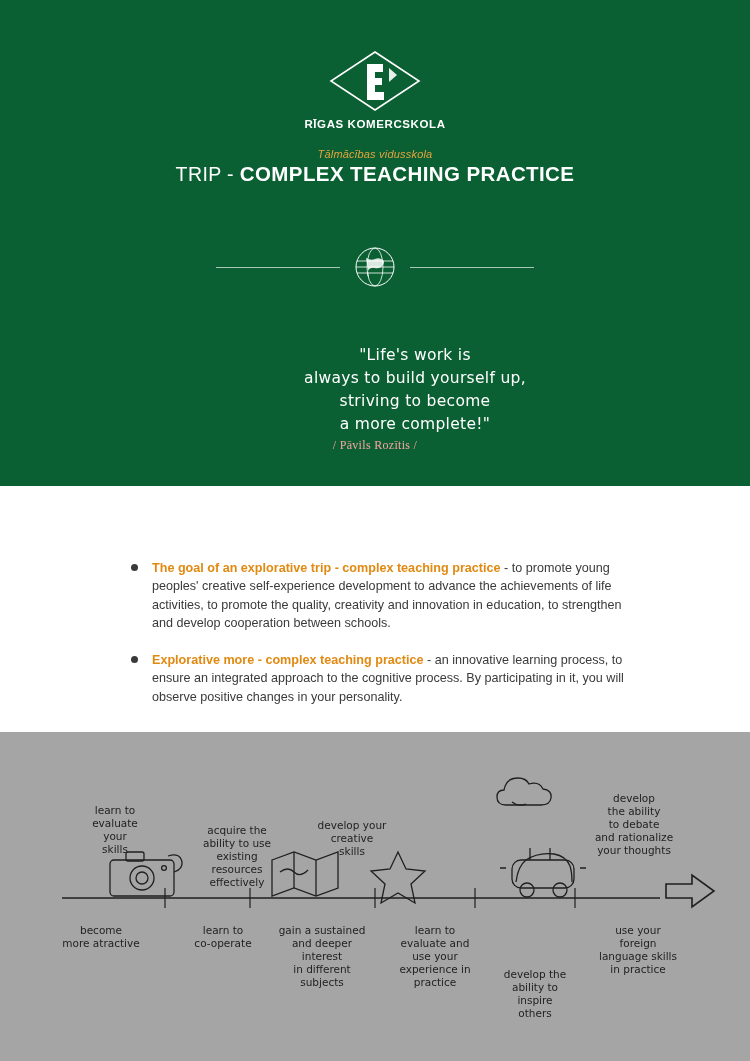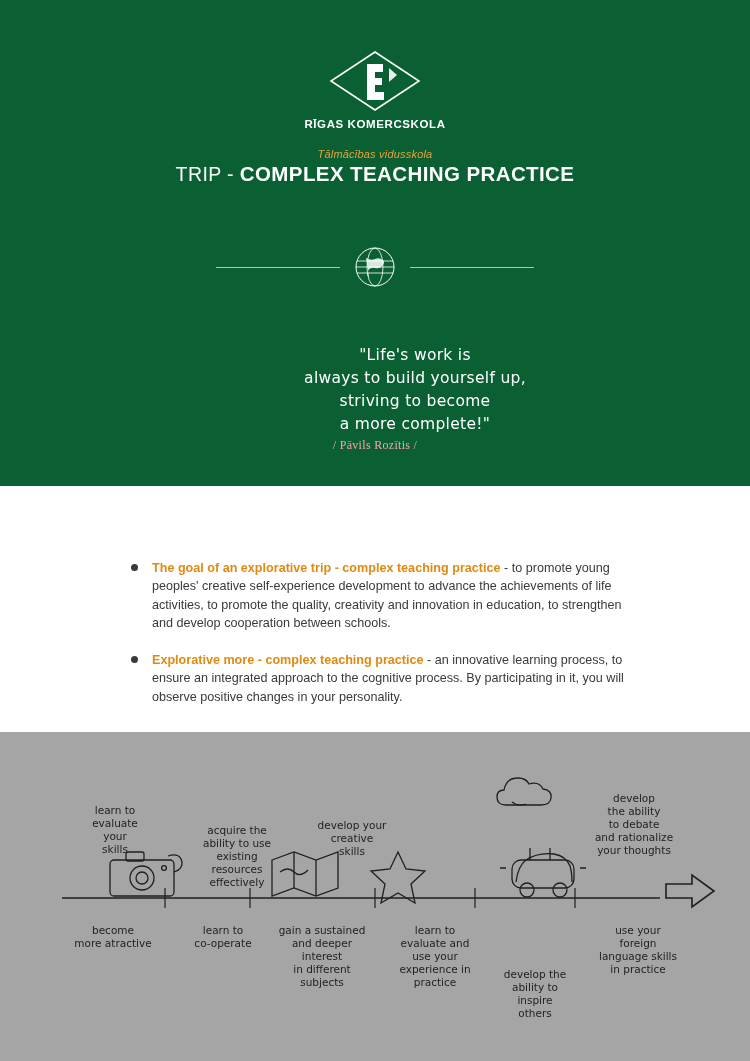--- a/index.html
+++ b/index.html
@@ -309,21 +309,21 @@
 effectively</div>
     <div class="ill-text" style="left:300px; top:87px; width:104px;">develop your
 creative
 skills</div>
     <div class="ill-text" style="left:578px; top:60px; width:112px;">develop
 the ability
 to debate
 and rationalize
 your thoughts</div>
 
-    <div class="ill-text" style="left:54px; top:192px; width:118px;text-align:center;">become
+    <div class="ill-text" style="left:42px; top:192px; width:118px;text-align:center;">become
 more atractive</div>
     <div class="ill-text" style="left:180px; top:192px; width:86px;">learn to
 co-operate</div>
     <div class="ill-text" style="left:262px; top:192px; width:120px;">gain a sustained
 and deeper
 interest
 in different
 subjects</div>
     <div class="ill-text" style="left:383px; top:192px; width:104px;">learn to
 evaluate and

